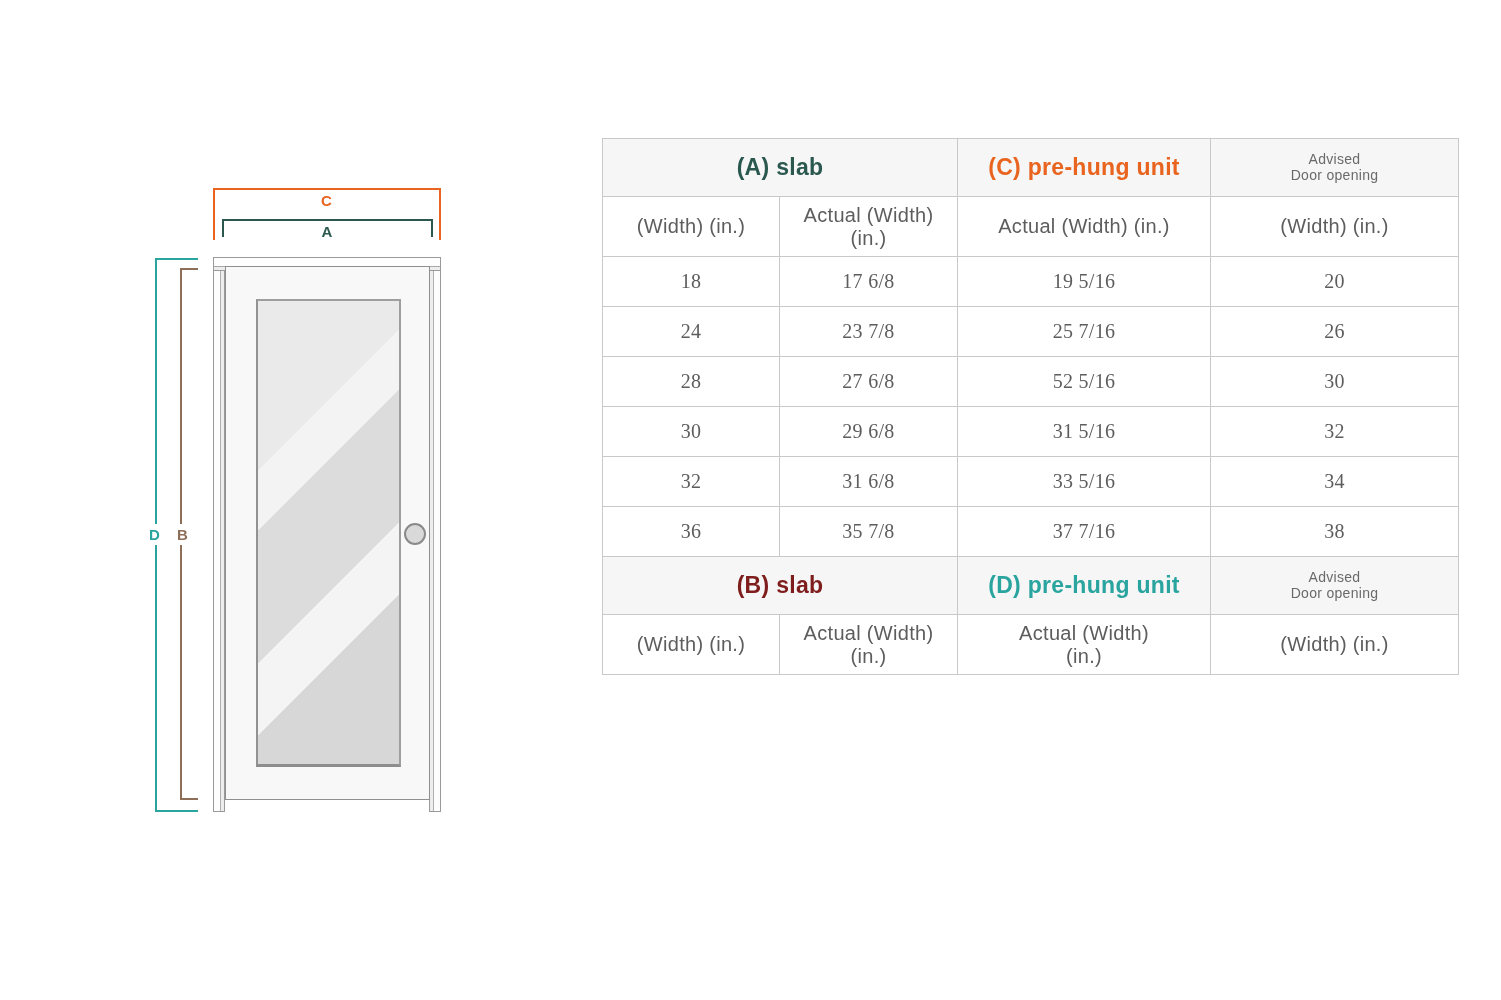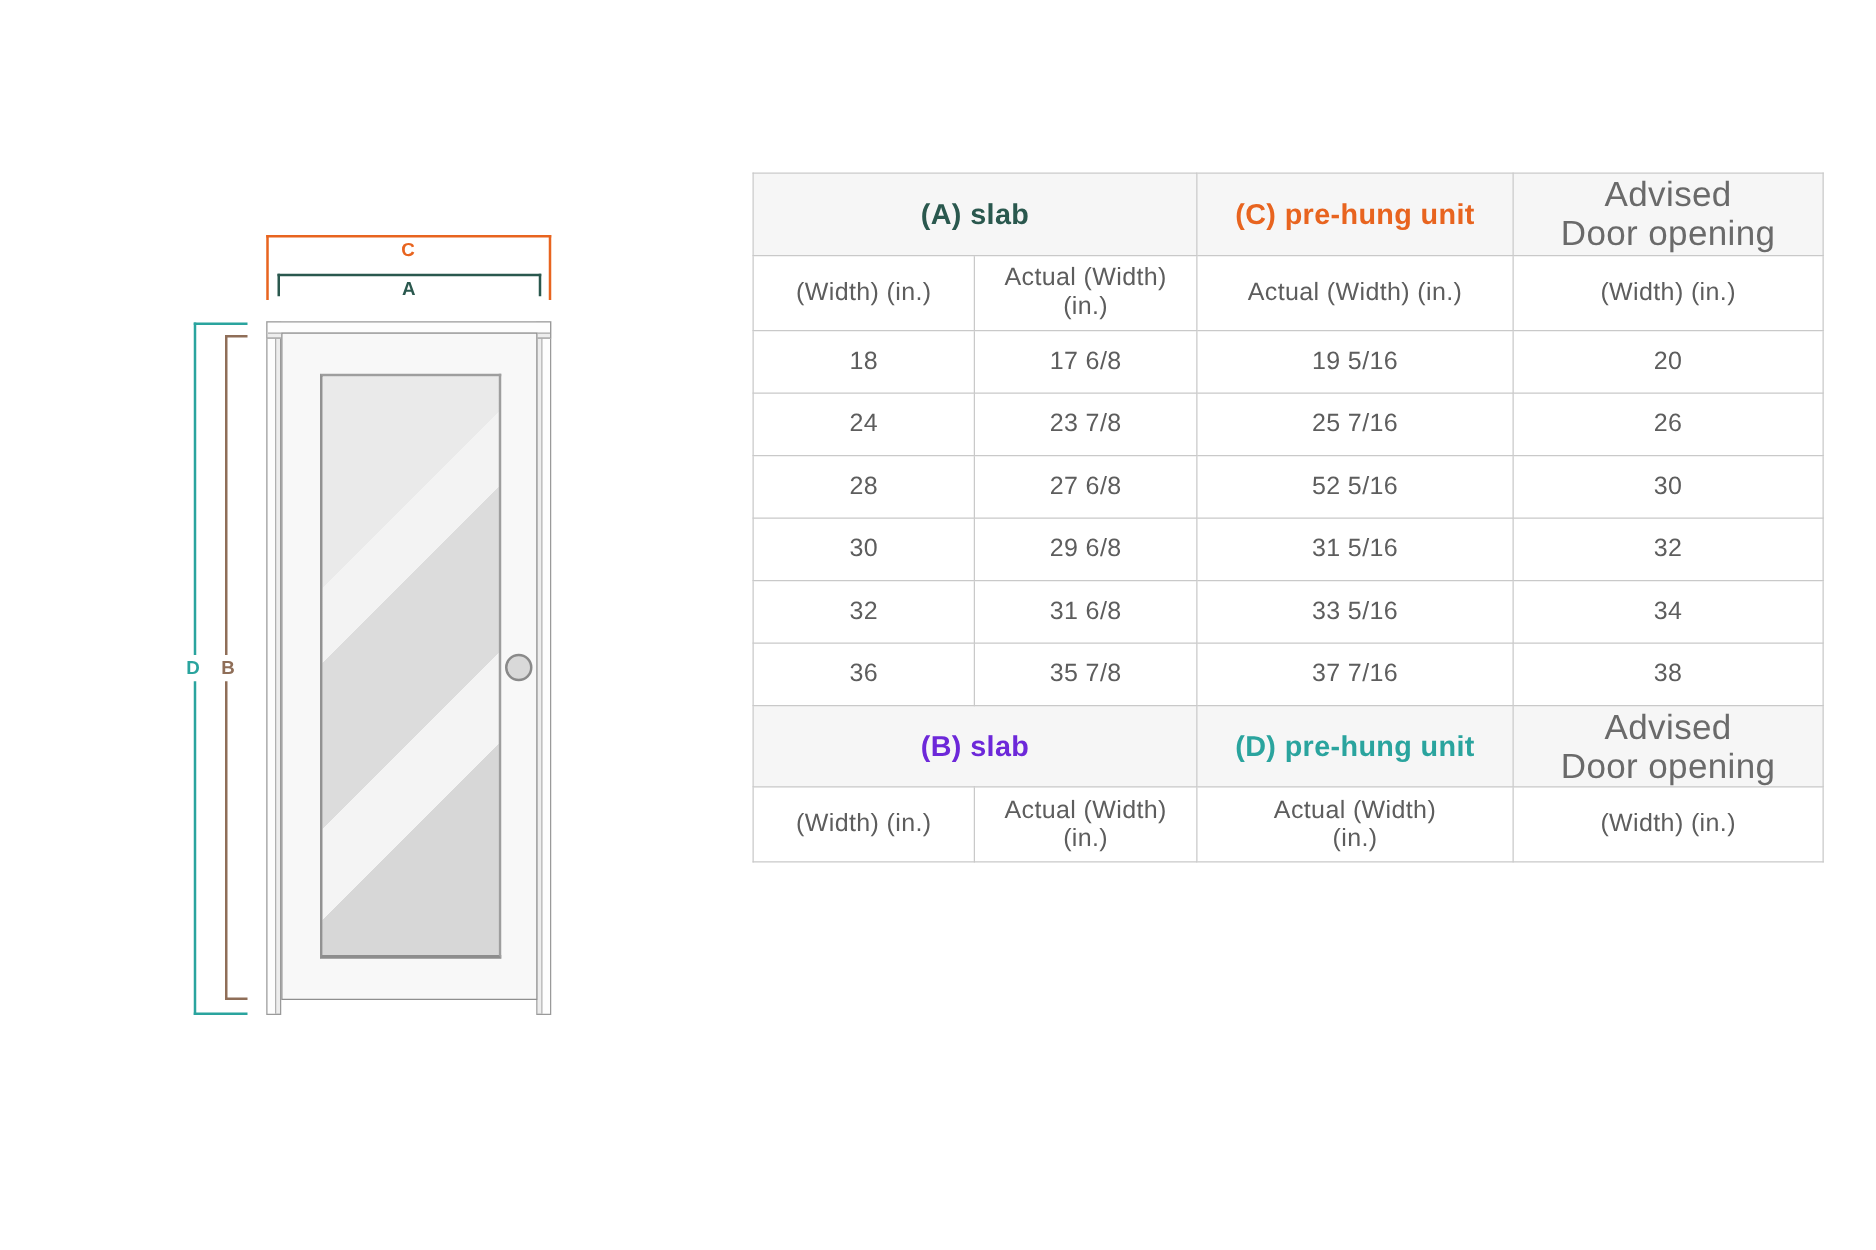--- a/index.html
+++ b/index.html
@@ -81,27 +81,27 @@
   table.size-table td {
     border: 1px solid #c9c9c9;
     text-align: center; vertical-align: middle;
     white-space: pre-line;
     letter-spacing: 0.3px;
   }
   td.group-cell {
     height: 55px; background: #f6f6f6;
     font-size: 23px; font-weight: 600;
   }
-  td.group-cell.advised { font-weight: 400; font-size: 28px; line-height: 1.12; }
+  td.group-cell.advised { font-weight: 400; font-size: 14px; line-height: 1.12; }
   td.sub-cell {
     height: 57px; background: #ffffff;
     font-size: 20px; line-height: 1.15;
     border-bottom: 2px solid #b8b8b8;
   }
-  td.data-cell { height: 47px; font-size: 20px; background: #ffffff; }
+  td.data-cell { height: 47px; font-size: 20px; background: #ffffff; font-family: Liberation Serif, serif; }
 </style>
 </head>
 <body>
 
 <div class="stage">
 
   <div class="abs bracket-top bracket-c">
     <span class="dim-label" style="color: rgb(232, 100, 31);">C</span>
   </div>
   <div class="abs bracket-top bracket-a">
@@ -171,21 +171,21 @@
             <td class="data-cell">33 5/16</td>
             <td class="data-cell">34</td>
           </tr>
           <tr>
             <td class="data-cell">36</td>
             <td class="data-cell">35 7/8</td>
             <td class="data-cell">37 7/16</td>
             <td class="data-cell">38</td>
           </tr>
           <tr>
-            <td class="group-cell" colspan="2" style="color: #6d28d9;">(B) slab</td>
+            <td class="group-cell" colspan="2" style="color: #7f1d1d;">(B) slab</td>
             <td class="group-cell" colspan="1" style="color: rgb(42, 164, 158); margin-top: 29px;">(D) pre-hung unit</td>
             <td class="group-cell advised" colspan="1" style="color: rgb(106, 106, 106);">Advised
 Door opening</td>
           </tr>
           <tr>
             <td class="sub-cell">(Width) (in.)</td>
             <td class="sub-cell">Actual (Width)
 (in.)</td>
             <td class="sub-cell">Actual (Width)
 (in.)</td>

